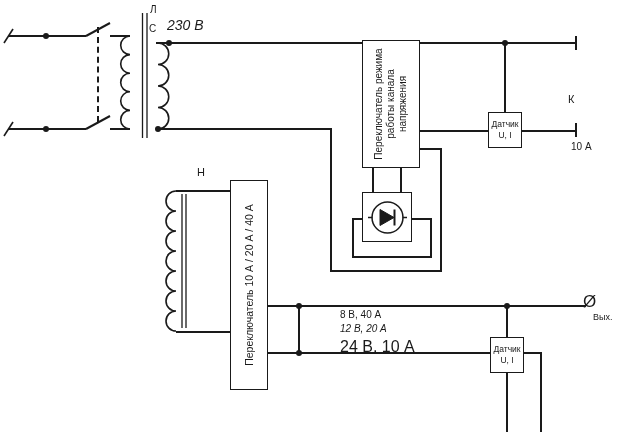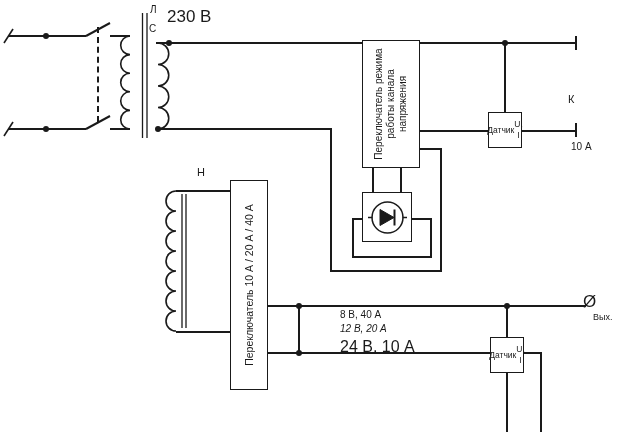--- a/index.html
+++ b/index.html
@@ -13,21 +13,21 @@
   .dash{position:absolute;width:0;border-left:2px dashed #1a1a1a;z-index:1;}
   .dot{position:absolute;width:6px;height:6px;border-radius:50%;background:#1a1a1a;z-index:2;}
   .svg-layer{position:absolute;left:0;top:0;z-index:1;pointer-events:none;}
   .box{
     position:absolute;background:#fff;border:1.6px solid #1a1a1a;box-sizing:border-box;
     display:flex;align-items:center;justify-content:center;z-index:3;
   }
   .vt{flex:none;transform:rotate(-90deg);text-align:center;color:#1a1a1a;}
   .vt1{white-space:nowrap;font-size:10.5px;}
   .vt2{width:112px;font-size:10px;line-height:1.2;}
-  .sensor{flex-direction:row;font-size:8.5px;line-height:1.25;text-align:center;}
+  .sensor{flex-direction:column;font-size:8.5px;line-height:1.25;text-align:center;}
   .lbl{position:absolute;z-index:4;color:#1a1a1a;}
 </style>
 </head>
 <body>
 
 <div class="canvas">
 
   <svg class="svg-layer" width="633" height="432" viewBox="0 0 633 432">
 
     <g stroke="#1a1a1a" stroke-width="1.6">
@@ -120,21 +120,21 @@
     <div>U, I</div>
   </div>
 
   <div class="box sensor" style="left:490px;top:337px;width:34px;height:36px;">
     <div>Датчик</div>
     <div>U, I</div>
   </div>
 
   <span class="lbl" style="left:150px;top:4px;font-size:10px;">Л</span>
   <span class="lbl" style="left:149px;top:23px;font-size:10px;">С</span>
-  <span class="lbl" style="left:167px;top:7px;font-size:17px;">230 В</span>
+  <span class="lbl" style="left:167px;top:17px;font-size:14px;font-style:italic;">230 В</span>
   <span class="lbl" style="left:197px;top:166px;font-size:11px;">Н</span>
   <span class="lbl" style="left:568px;top:93px;font-size:11px;">К</span>
   <span class="lbl" style="left:571px;top:141px;font-size:10px;text-align:center;">10 А</span>
   <span class="lbl" style="left:340px;top:309px;font-size:10px;">8 В, 40 А</span>
   <span class="lbl" style="left:340px;top:323px;font-size:10px;font-style:italic;">12 В, 20 А</span>
   <span class="lbl" style="left:340px;top:338px;font-size:16px;">24 В, 10 А</span>
   <span class="lbl" style="left:583px;top:292px;font-size:17px;">Ø</span>
   <span class="lbl" style="left:593px;top:312px;font-size:9px;">Вых.</span>
 
 </div>

